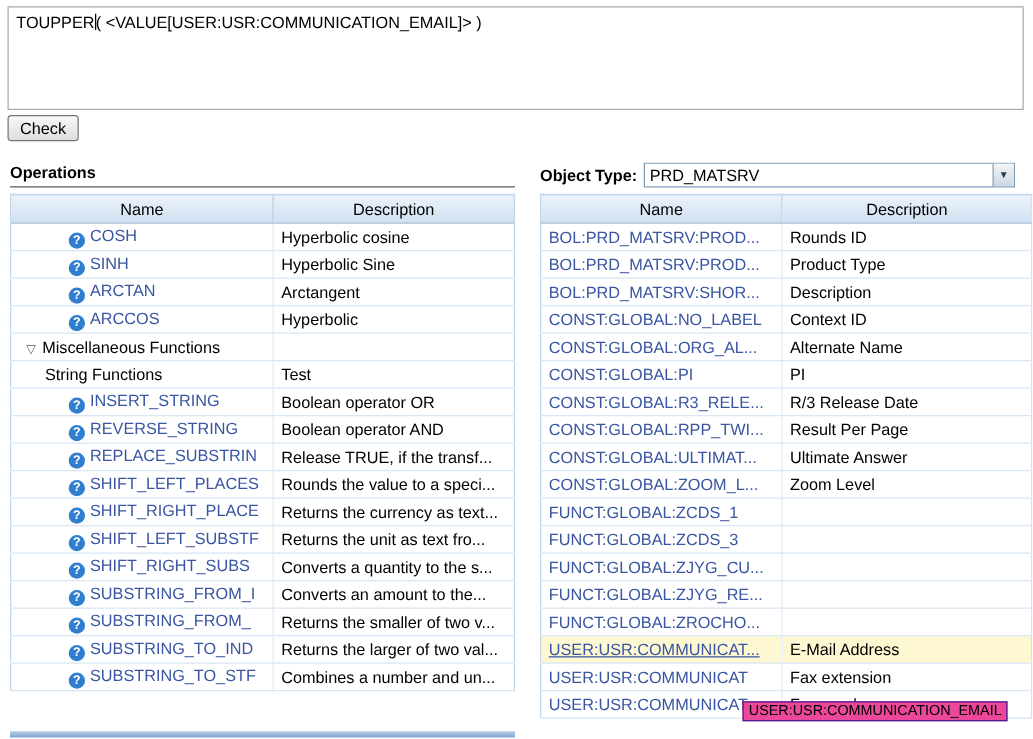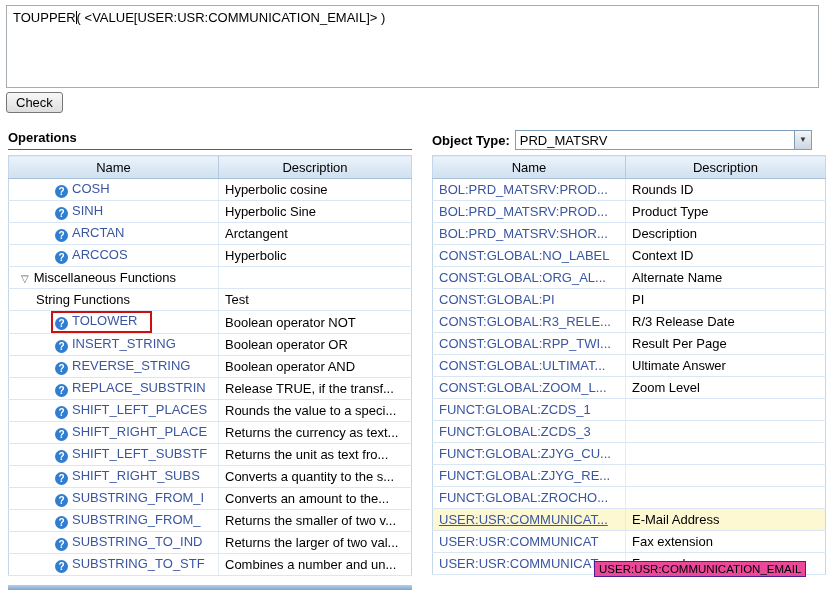--- a/index.html
+++ b/index.html
@@ -123,24 +123,20 @@
             <td class="name-cell"><span><span class="q-icon">?</span><span class="link">ARCCOS</span></span></td>
             <td class="desc-cell">Hyperbolic</td>
           </tr>
           <tr class="op-row group">
             <td class="name-cell"><span class="tree-arrow">▽</span><span>Miscellaneous Functions</span></td>
             <td class="desc-cell"></td>
           </tr>
           <tr class="op-row subgroup">
             <td class="name-cell"><span>String Functions</span></td>
             <td class="desc-cell">Test</td>
-          </tr>
-          <tr class="op-row leaf">
-            <td class="name-cell"><span class="red-box"><span class="q-icon">?</span><span class="link">TOLOWER</span></span></td>
-            <td class="desc-cell">Boolean operator NOT</td>
           </tr>
           <tr class="op-row leaf">
             <td class="name-cell"><span><span class="q-icon">?</span><span class="link">INSERT_STRING</span></span></td>
             <td class="desc-cell">Boolean operator OR</td>
           </tr>
           <tr class="op-row leaf">
             <td class="name-cell"><span><span class="q-icon">?</span><span class="link">REVERSE_STRING</span></span></td>
             <td class="desc-cell">Boolean operator AND</td>
           </tr>
           <tr class="op-row leaf">

